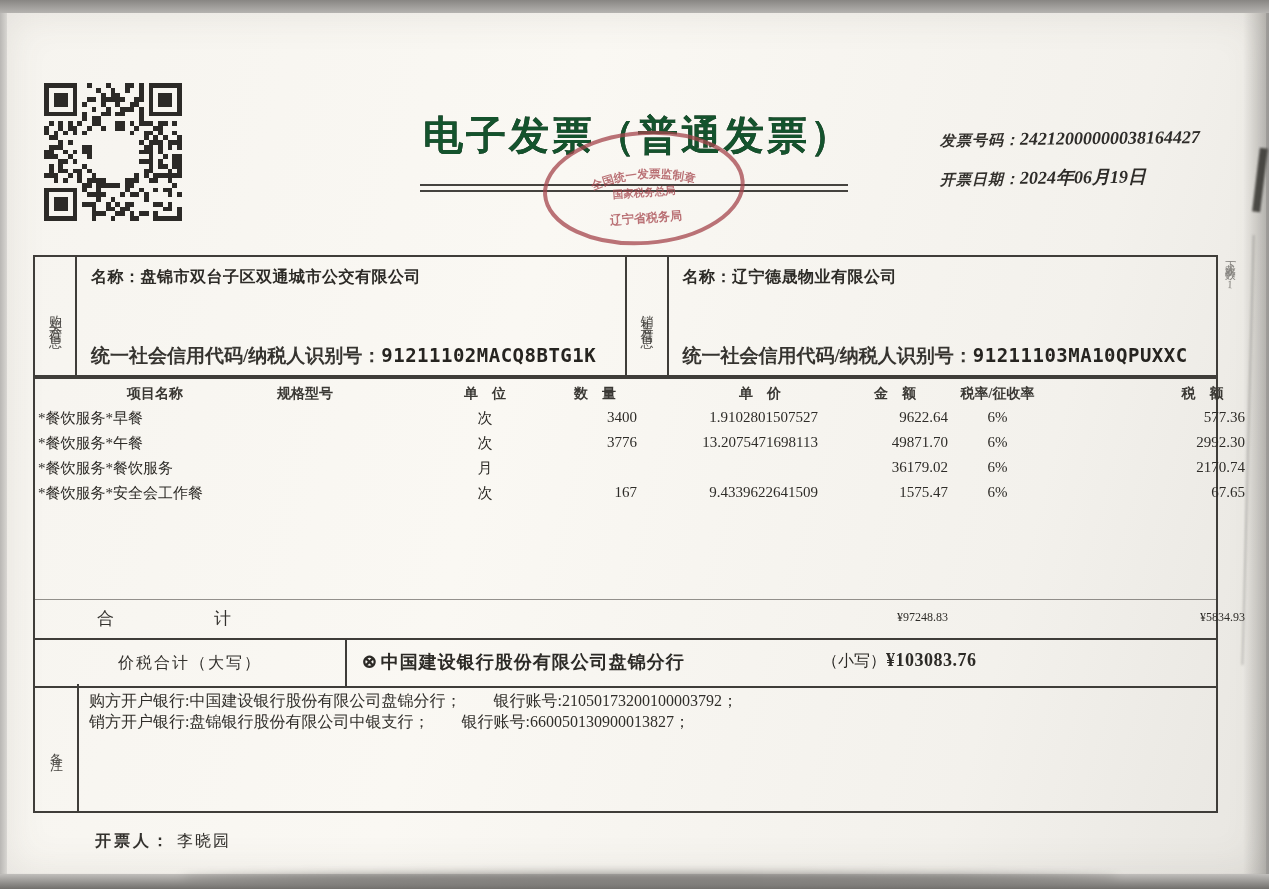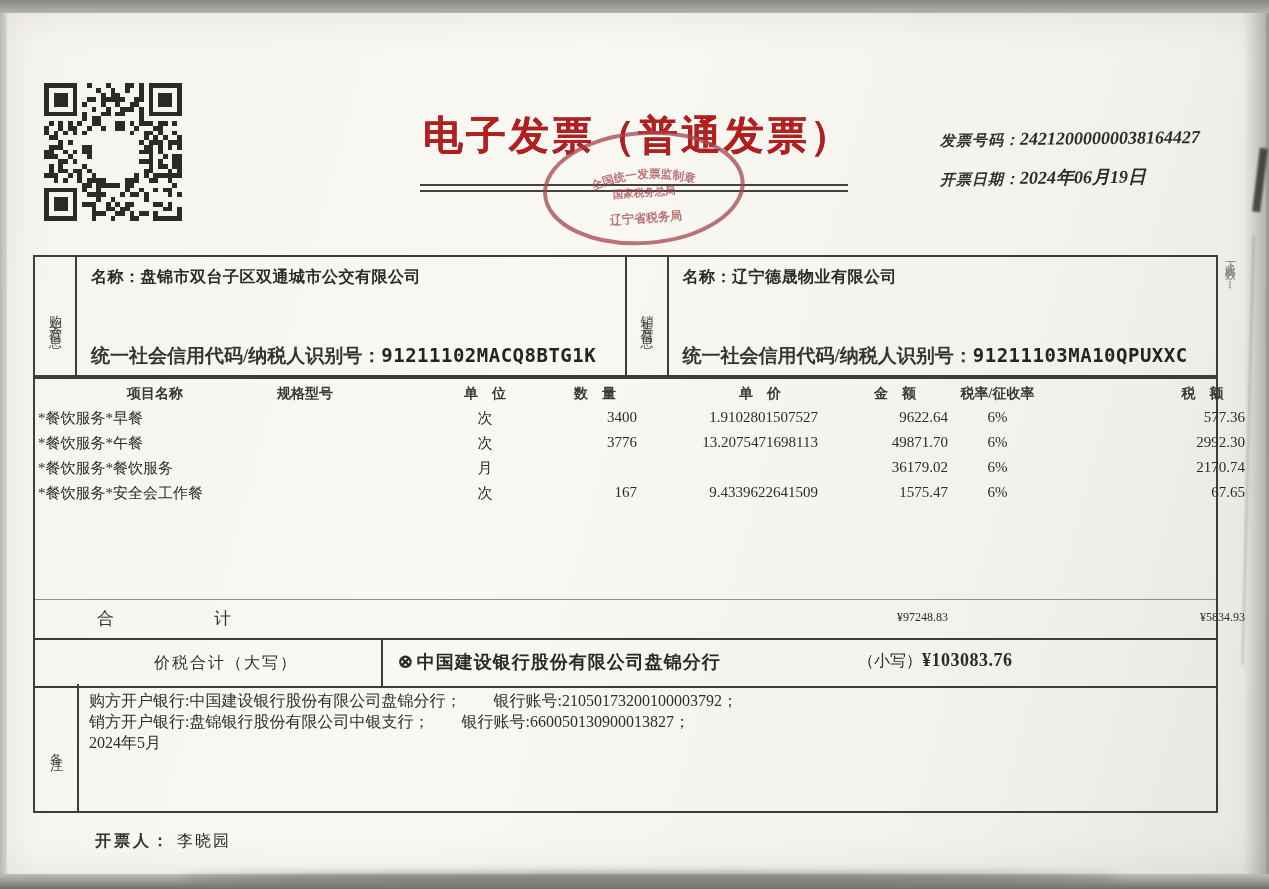--- a/index.html
+++ b/index.html
@@ -27,21 +27,21 @@
     background:#34332f;transform:rotate(7deg);filter:blur(1px);opacity:.85;}
   .right-crease{position:absolute;left:1247px;top:235px;width:2px;height:430px;
     background:rgba(50,48,45,.22);filter:blur(1px);transform:rotate(1.5deg);}
   .left-sliver{position:absolute;left:0;top:13px;bottom:15px;width:7px;
     background:linear-gradient(90deg,#b9b7b4,#d8d6d2);}
 
   
   .qr{position:absolute;left:44px;top:76px;width:138px;height:152px;}
   .doc-title{
     position:absolute;left:398px;top:108px;width:480px;text-align:center;
-    font-size:40px;font-weight:bold;letter-spacing:3px;color:#b91c1c;
+    font-size:40px;font-weight:bold;letter-spacing:3px;color:#14532d;
     text-shadow:0 0 .6px #262522;white-space:nowrap;
   }
   .title-underline{position:absolute;left:420px;width:428px;height:2px;background:#45433f;}
   .u1{top:184px;} .u2{top:190px;}
   .inv-meta{position:absolute;left:940px;top:128px;width:325px;font-style:italic;}
   .meta-line{white-space:nowrap;margin-bottom:16px;transform:rotate(-.6deg);}
   .meta-label{font-size:15px;font-weight:bold;color:#33312d;letter-spacing:1px;}
   .meta-value{font-size:18px;font-weight:bold;color:#2e2c29;}
   .stamp{position:absolute;left:533px;top:124px;width:222px;height:132px;
     transform:rotate(-4deg);opacity:.88;}
@@ -85,21 +85,21 @@
   .c-rate{left:890px;width:145px;text-align:center;}
   .c-tax{left:1095px;width:115px;text-align:right;}
   .total-divider{position:absolute;left:0;right:0;top:222px;height:1px;background:rgba(63,61,57,.55);}
   .total-row{top:230px;height:30px;font-size:16px;}
   .total-label{position:absolute;left:62px;letter-spacing:100px;font-size:17px;color:#33312d;}
   .total-row .cell{font-size:12px;top:3px;}
 
   .grand-box{left:33px;top:638px;width:1181px;height:46px;display:flex;align-items:center;}
   .grand-label{width:310px;text-align:center;font-size:16px;color:#34322e;
     border-right:2px solid #3f3d39;align-self:stretch;display:flex;
-    align-items:center;justify-content:center;letter-spacing:2px;margin-left:36px;}
+    align-items:center;justify-content:center;letter-spacing:2px;}
   .grand-right{flex:1;position:relative;height:100%;}
   .grand-words{position:absolute;left:14px;top:9px;font-size:18px;font-weight:600;
     color:#2c2a26;white-space:nowrap;letter-spacing:1px;}
   .grand-symbol{font-weight:bold;font-size:20px;margin-right:2px;}
   .grand-figures{position:absolute;left:475px;top:10px;font-size:16px;white-space:nowrap;color:#2c2a26;}
   .figures-value{font-size:18px;font-weight:bold;letter-spacing:.5px;}
 
   .remarks-box{left:33px;top:684px;width:1181px;height:127px;border-top:none;display:flex;}
   .remarks-content{flex:1;padding:6px 10px;font-size:16px;line-height:21px;color:#302e2a;}
   .remarks-content div{white-space:nowrap;}
@@ -490,21 +490,20 @@
         <span>（小写）</span><span class="figures-value">¥103083.76</span>
       </div>
     </div>
   </div>
 
   <div class="box remarks-box">
     <div class="v-label v-sep-r" style="width:42px">备注</div>
     <div class="remarks-content">
       <div>购方开户银行:中国建设银行股份有限公司盘锦分行；　　银行账号:21050173200100003792；</div>
       <div>销方开户银行:盘锦银行股份有限公司中银支行；　　银行账号:660050130900013827；</div>
-      <div>2024年5月</div>
     </div>
   </div>
 
   <div class="drawer-line">
     <span class="drawer-label">开票人：</span><span class="drawer-name">李晓园</span>
   </div>
 
   <div class="top-band"></div>
   <div class="left-sliver"></div>
   <div class="right-fold"></div>

